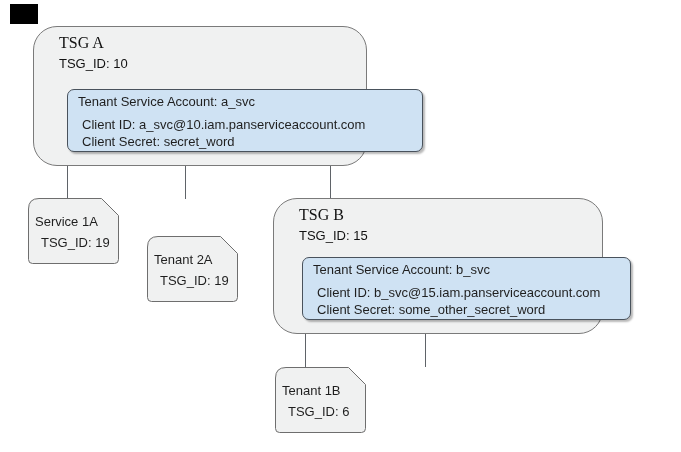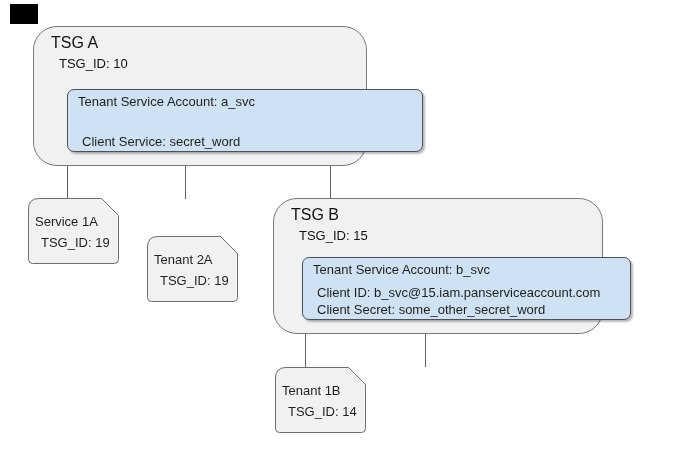--- a/index.html
+++ b/index.html
@@ -20,22 +20,22 @@
   .tsg-box {
     position: absolute;
     background: #f0f1f1;
     border: 1px solid #7a7a7a;
     border-radius: 24px;
     box-sizing: border-box;
   }
   .tsg-a { left: 33px; top: 26px; width: 334px; height: 140px; }
   .tsg-b { left: 273px; top: 198px; width: 330px; height: 136px; }
   .tsg-title {
-    position: absolute; left: 17px; top: 6px;
-    font-size: 16px; line-height: 20px; color: #111111;
+    position: absolute; left: 25px; top: 6px;
+    font-size: 16px; line-height: 20px; color: #111111; font-family: Liberation Serif, serif;
   }
   .tsg-id {
     position: absolute; left: 25px; top: 29px;
     font-size: 13px; line-height: 16px; color: #111111;
   }
   .sa-box {
     position: absolute;
     background: #cfe2f3;
     border: 1px solid #49525c;
     border-radius: 7px;
@@ -116,34 +116,35 @@
     <div class="tenant-id">TSG_ID: 19</div>
   </div>
 
   <div class="tsg-box tsg-b">
     <div class="tsg-title">TSG B</div>
     <div class="tsg-id">TSG_ID: 15</div>
   </div>
 
   <div class="sa-box sa-a">
     <div class="sa-title">Tenant Service Account: a_svc</div>
-    <div class="sa-secret">Client Service: secret_word</div>
+    <div class="sa-client">Client ID: a_svc@10.iam.panserviceaccount.com</div>
+    <div class="sa-secret">Client Secret: secret_word</div>
   </div>
 
   <div class="connector conn-b1"></div>
   <div class="connector conn-b2"></div>
 
   <div class="sa-box sa-b">
     <div class="sa-title">Tenant Service Account: b_svc</div>
     <div class="sa-client">Client ID: b_svc@15.iam.panserviceaccount.com</div>
     <div class="sa-secret">Client Secret: some_other_secret_word</div>
   </div>
 
   <div class="tenant-box tenant-1b">
     <svg width="91" height="66" viewBox="0 0 91 66">
       <path d="M 11 0.5 L 73.5 0.5 L 90.5 17.5 L 90.5 61.5 Q 90.5 65.5 86.5 65.5 L 4.5 65.5 Q 0.5 65.5 0.5 61.5 L 0.5 11 Q 0.5 0.5 11 0.5 Z" fill="#f0f1f1" stroke="#6e6e6e" stroke-width="1"></path>
     </svg>
     <div class="tenant-name">Tenant 1B</div>
-    <div class="tenant-id">TSG_ID: 14</div>
+    <div class="tenant-id">TSG_ID: 6</div>
   </div>
 
 
 </div>
 
 </body></html>

